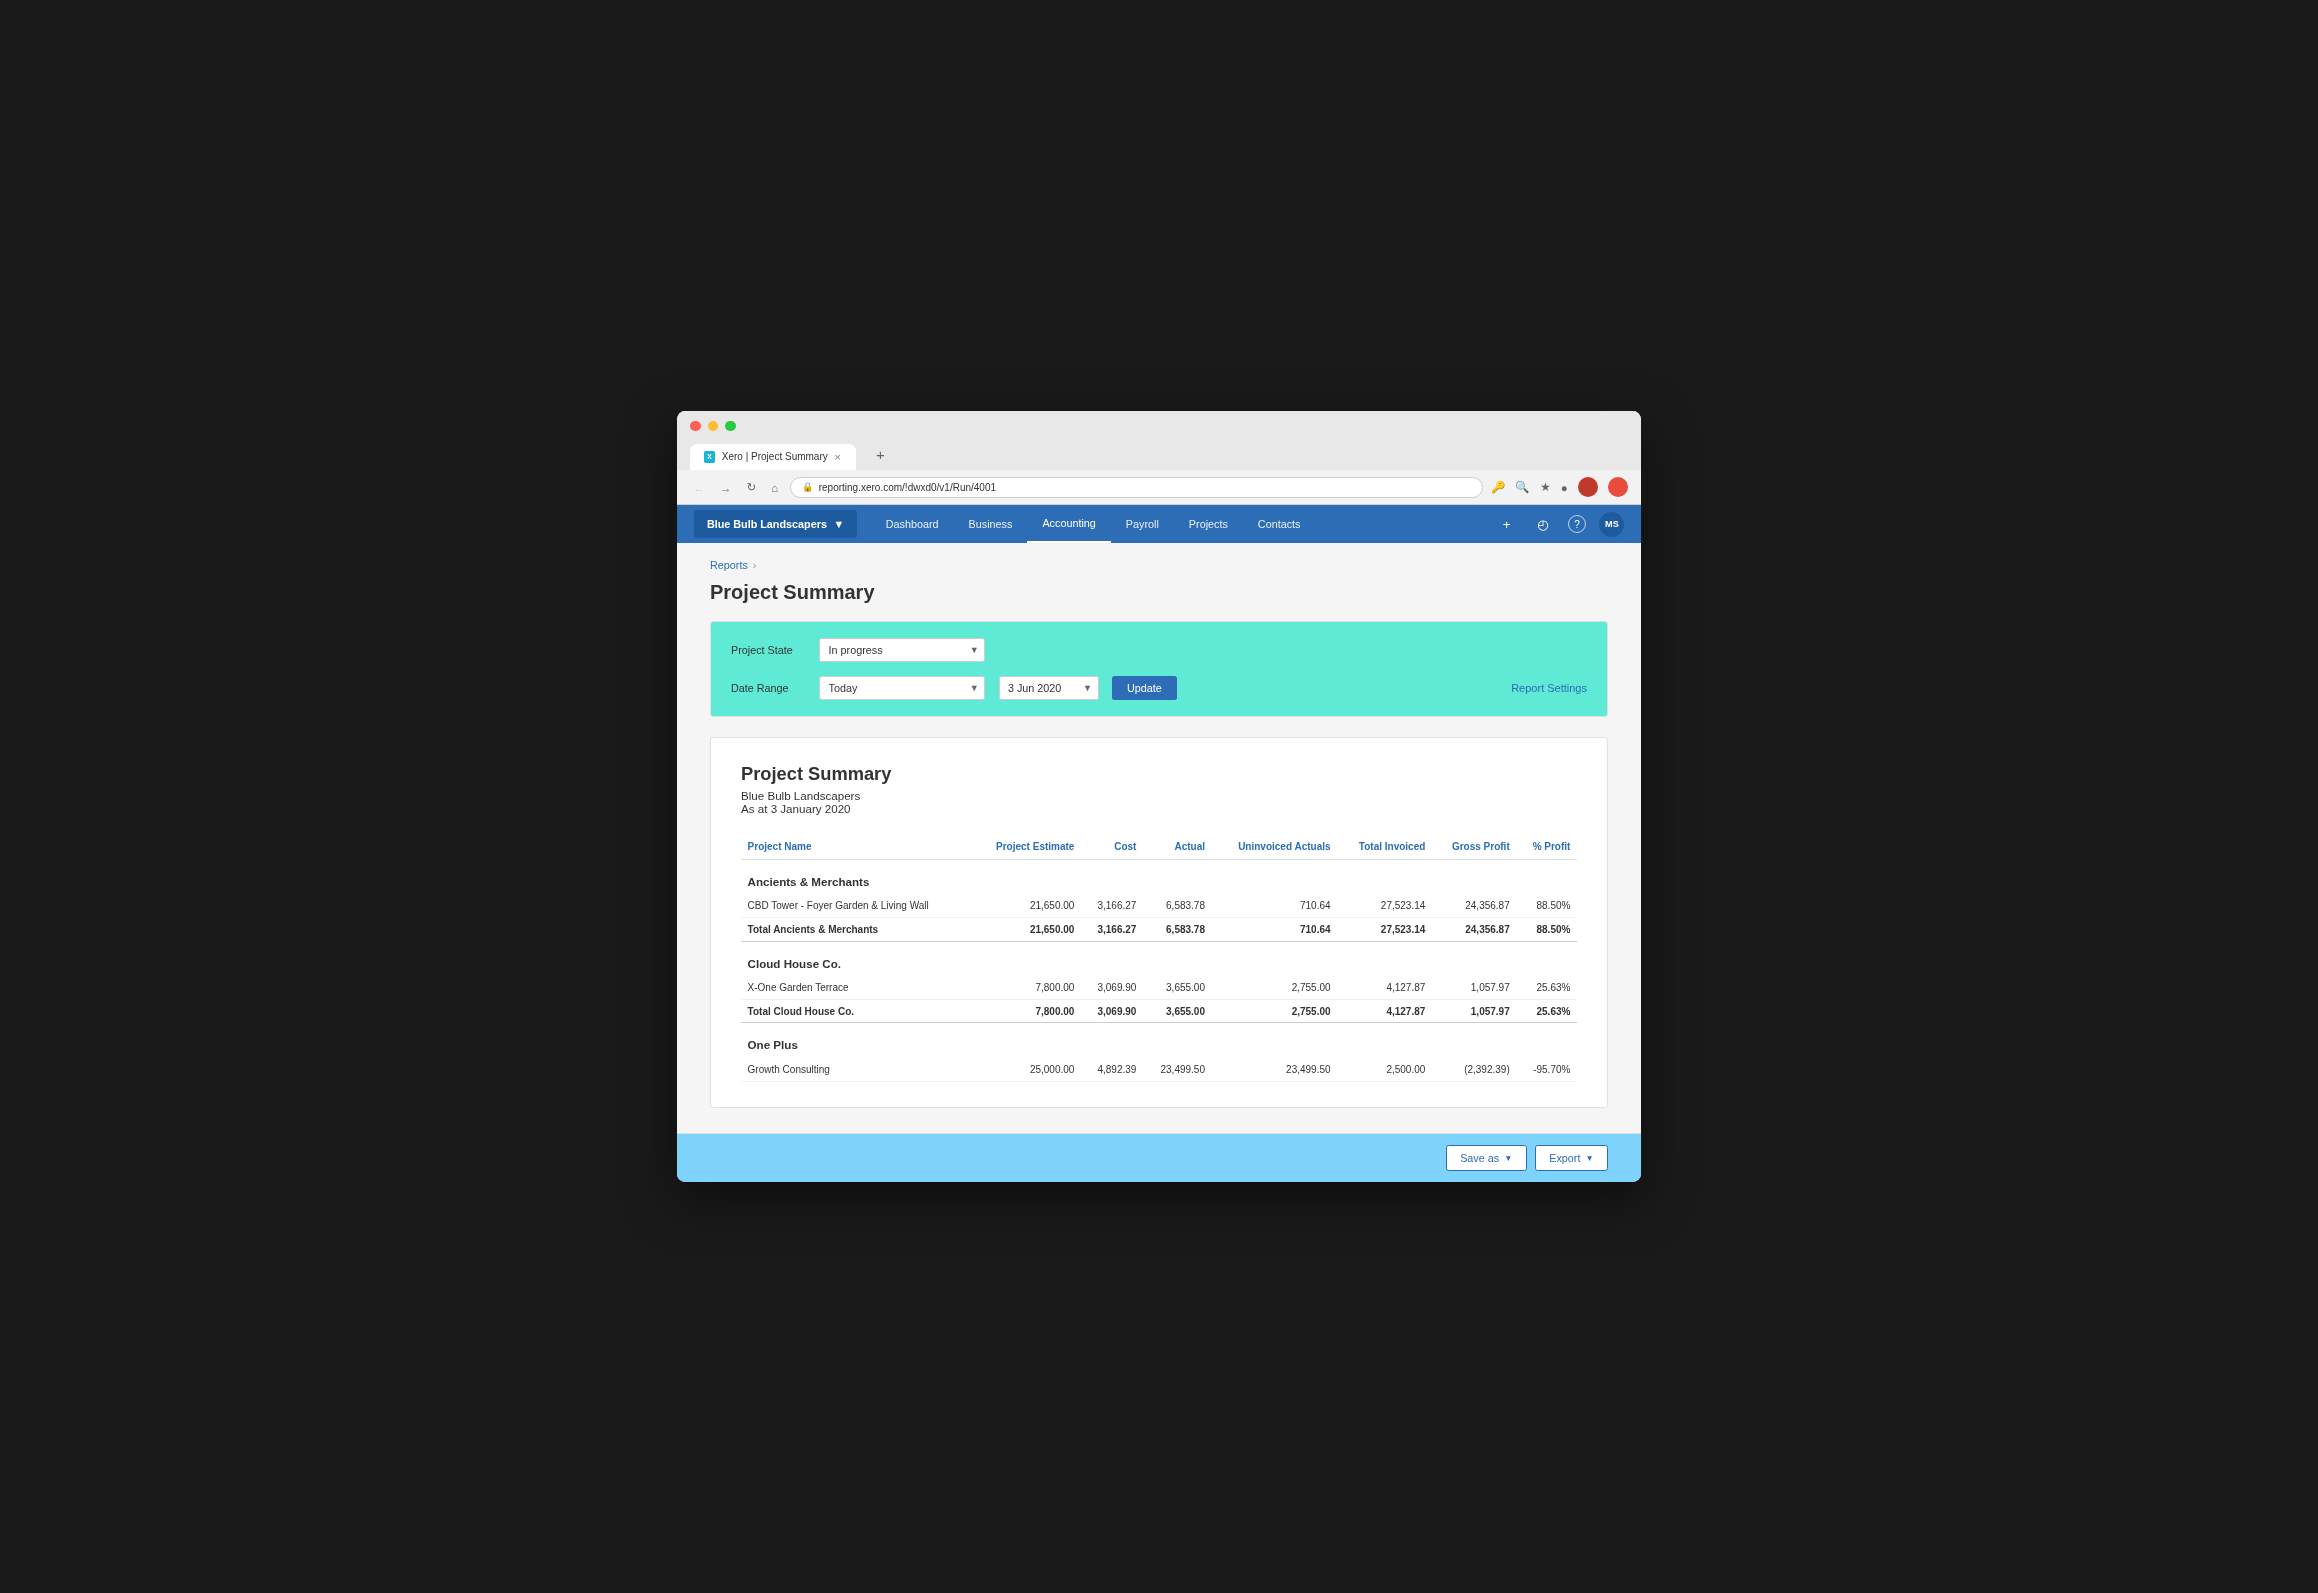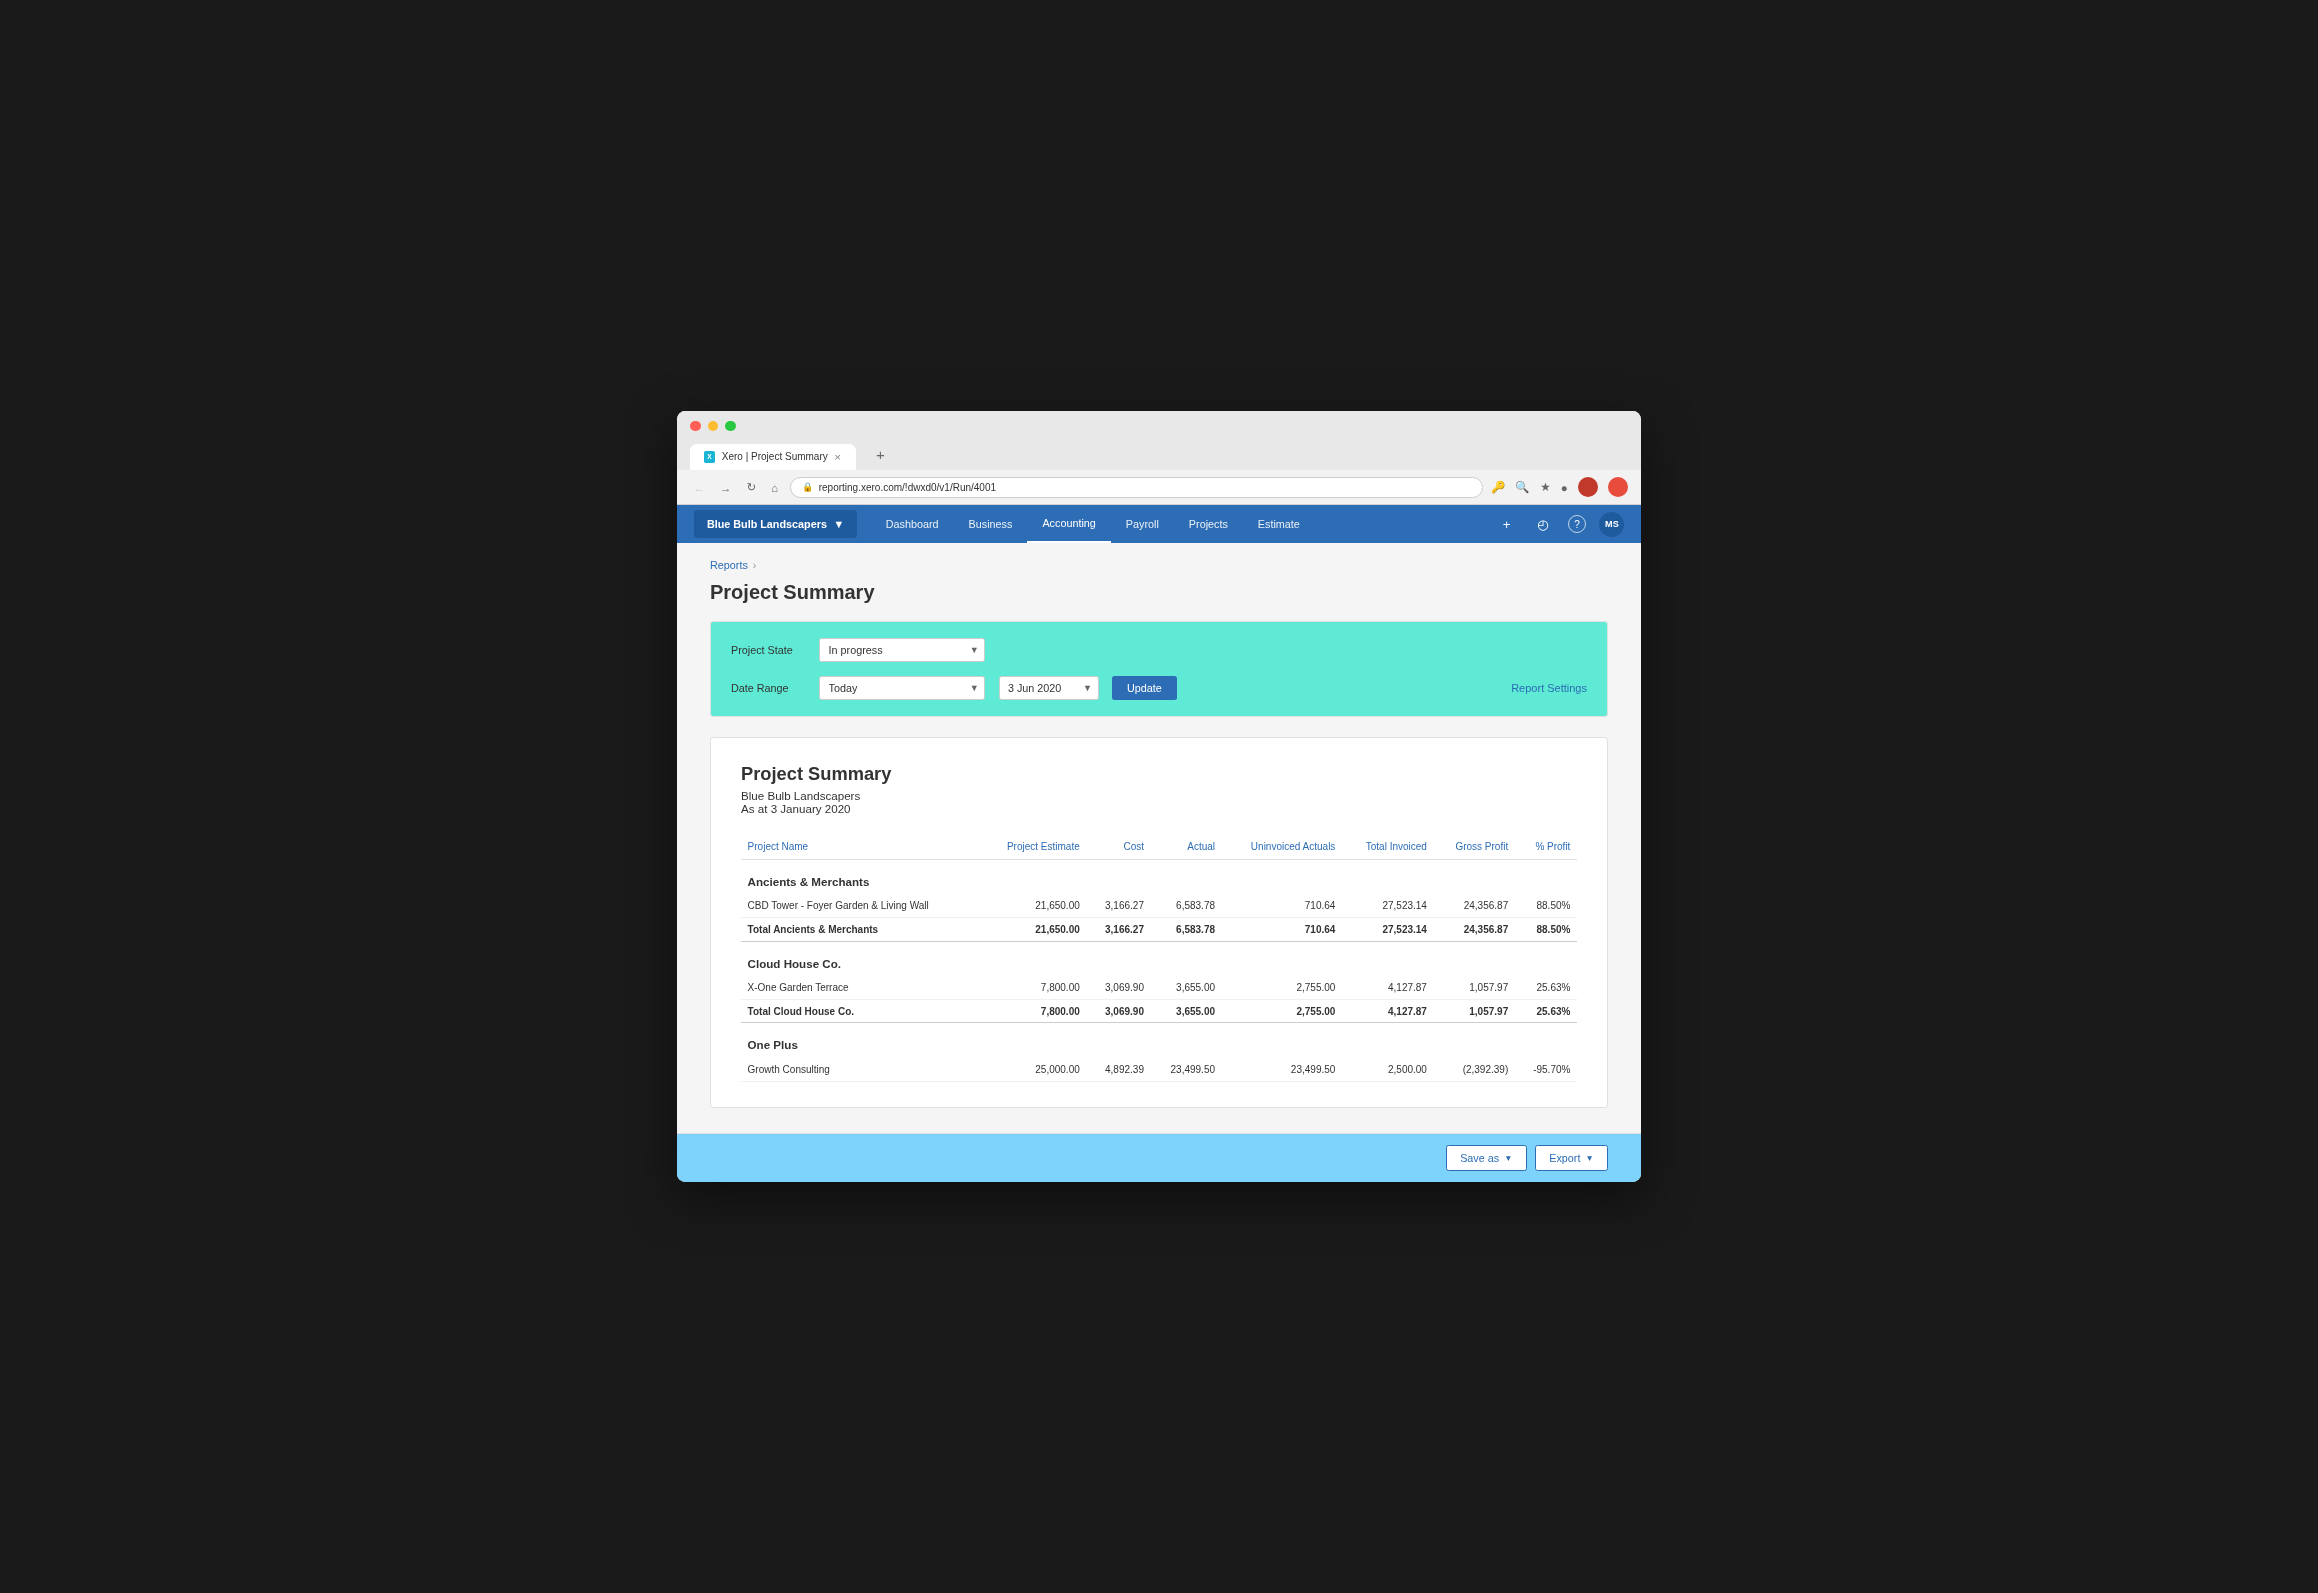--- a/index.html
+++ b/index.html
@@ -57,21 +57,21 @@
     .report-settings-link { color: #2d6db5; font-size: 11px; cursor: pointer; margin-left: auto; }
 
     
     .report-container { background: #fff; border: 0.8px solid #e0e0e0; border-radius: 3.3px; padding: 25px 30px; }
     .report-title { font-size: 18.3px; font-weight: 700; color: #333; margin-bottom: 3.3px; }
     .report-subtitle { font-size: 11.6px; color: #333; }
     .report-date { font-size: 11.6px; color: #333; margin-bottom: 20px; }
 
     
     .report-table { width: 100%; border-collapse: collapse; }
-    .report-table th { color: #2d6db5; font-size: 10px; font-weight: 400; padding: 6.6px 6.6px; text-align: right; border-bottom: 1.7px solid #e0e0e0; }
+    .report-table th { color: #2d6db5; font-size: 10px; font-weight: 700; padding: 6.6px 6.6px; text-align: right; border-bottom: 1.7px solid #e0e0e0; }
     .report-table th:first-child { text-align: left; }
     .report-table td { font-size: 10px; color: #333; padding: 5.8px 6.6px; text-align: right; border-bottom: 0.8px solid #f0f0f0; }
     .report-table td:first-child { text-align: left; }
     .section-header td { font-size: 11.6px; font-weight: 700; color: #333; padding-top: 15px; padding-bottom: 6.6px; border-bottom: none; }
     .total-row td { font-weight: 700; border-top: 0.8px solid #ccc; border-bottom: 0.8px solid #ccc; }
 
     
     .bottom-bar { background: #7dd3fc; padding: 11.6px 33px; display: flex; justify-content: flex-end; gap: 8.3px; border-top: 0.8px solid #e0e0e0; }
     .bottom-btn { border: 1.2px solid #2d6db5; color: #2d6db5; background: #fff; border-radius: 2.5px; padding: 5.8px 13.3px; font-size: 10.8px; cursor: pointer; display: flex; align-items: center; gap: 5px; }
     .bottom-btn-arrow { font-size: 8.3px; }
@@ -133,21 +133,21 @@
       <div class="nav-item active">
         <span>Accounting</span>
       </div>
       <div class="nav-item">
         <span>Payroll</span>
       </div>
       <div class="nav-item">
         <span>Projects</span>
       </div>
       <div class="nav-item">
-        <span>Estimate</span>
+        <span>Contacts</span>
       </div>
     </div>
     <div class="nav-right">
       <div class="nav-icon-btn">+</div>
       <div class="nav-icon-btn">◴</div>
       <div class="nav-icon-btn" style="border:1.2px solid rgba(255,255,255,0.7);border-radius:50%;font-size:10px;width:18.3px;height:18.3px;">?</div>
       <div class="nav-avatar">MS</div>
     </div>
   </div>
 

